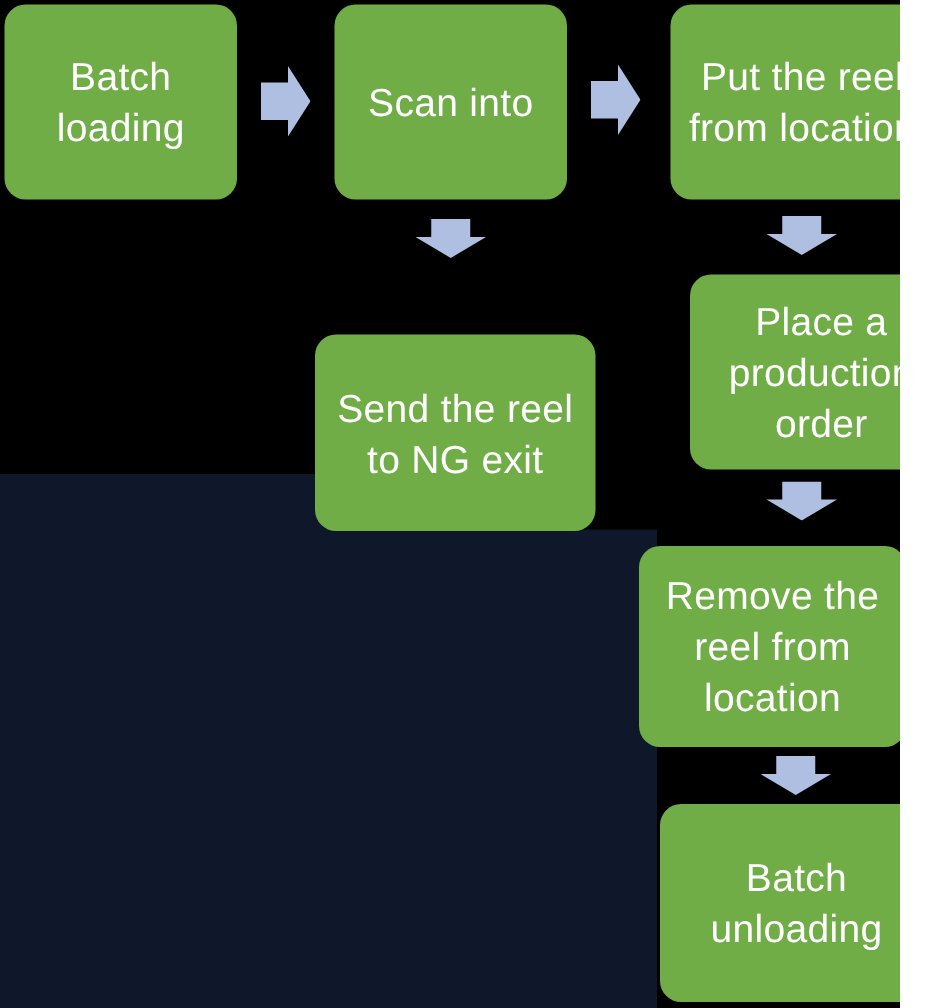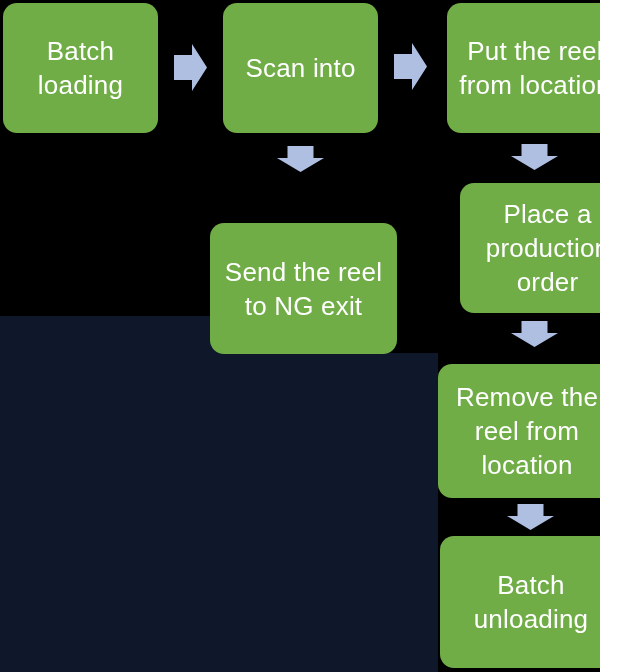--- a/index.html
+++ b/index.html
@@ -36,21 +36,21 @@
     align-items: center;
     justify-content: center;
     white-space: pre-line;
     letter-spacing: 0.2px;
   }
   .n-batch-loading   { left: 3px;   top: 3px;   width: 155px; height: 130px; }
   .n-scan-code       { left: 223px; top: 3px;   width: 155px; height: 130px; }
   .n-put-reel        { left: 447px; top: 3px;   width: 176px; height: 130px; }
   .n-send-reel       { left: 210px; top: 183px; width: 187px; height: 131px; margin-top: 40px; }
   .n-place-order     { left: 448px; top: 183px; width: 175px; height: 130px; margin-left: 12px; }
-  .n-remove-reel     { left: 426px; top: 364px; width: 178px; height: 134px; margin-left: 12px; }
+  .n-remove-reel     { left: 426px; top: 364px; width: 178px; height: 134px; }
   .n-batch-unloading { left: 440px; top: 536px; width: 182px; height: 132px; }
 
   .arrow {
     position: absolute;
     display: block;
   }
   .a1 { left: 174px; top: 44px; }
   .a2 { left: 394px; top: 43px; }
   .a3 { left: 277px; top: 146px; }
   .a4 { left: 511px; top: 144px; }

